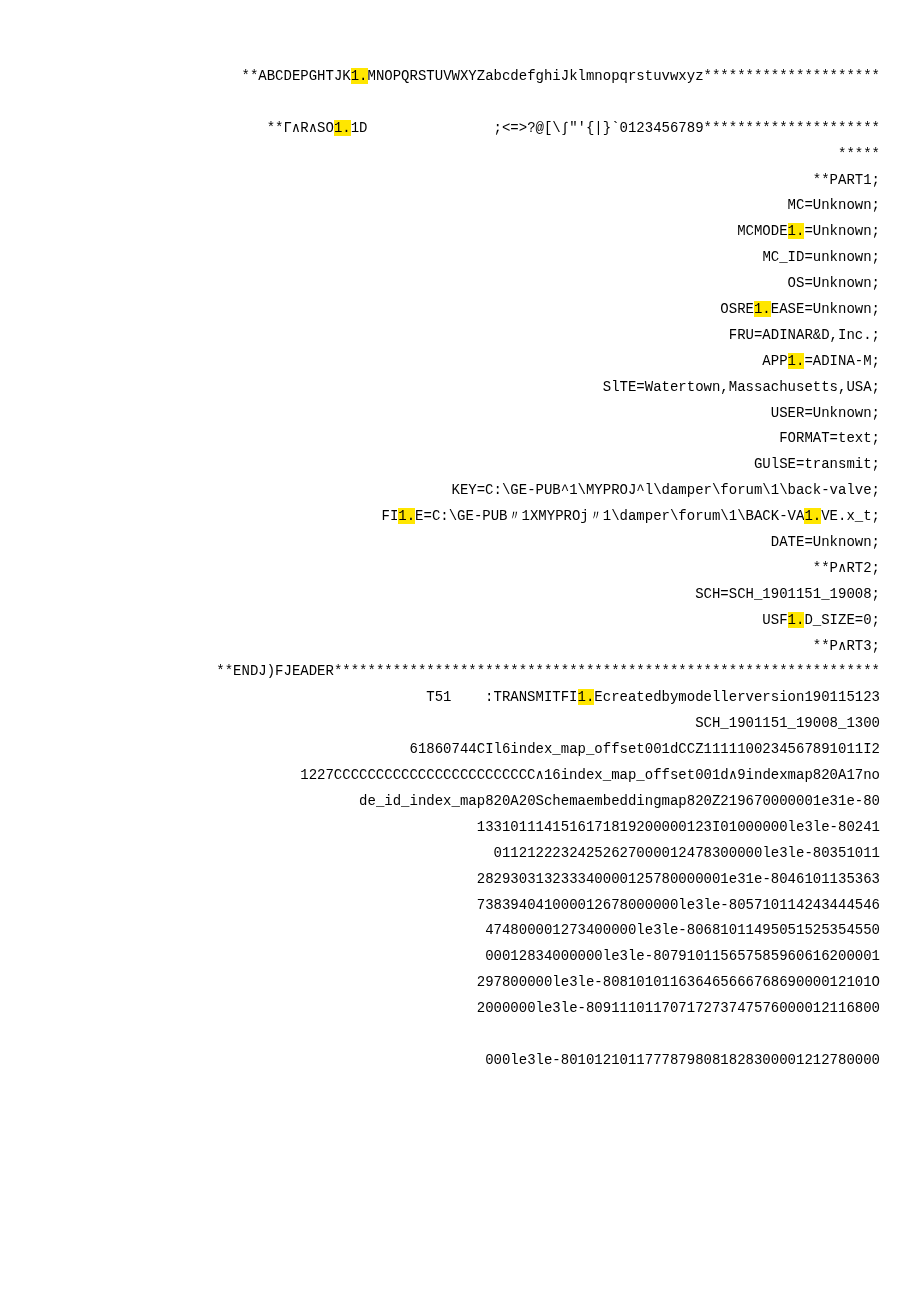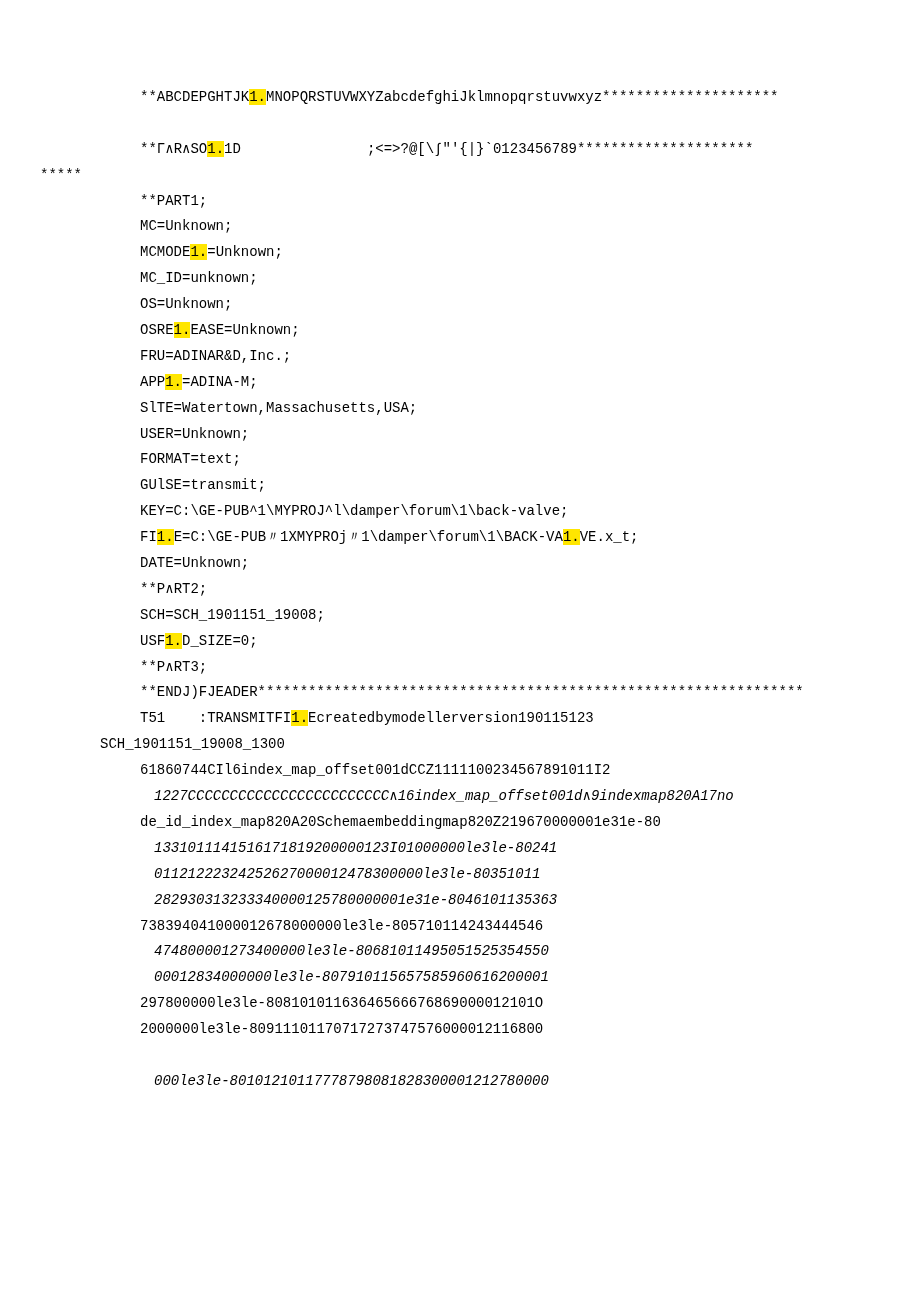--- a/index.html
+++ b/index.html
@@ -6,27 +6,28 @@
     margin: 0;
     padding: 0;
     background: #ffffff;
     font-family: "Courier New", "SimSun", monospace;
     font-size: 14px;
     line-height: 1.85;
     color: #000000;
     width: 920px;
   }
   .page {
-    padding: 85px 40px 40px 40px;
+    padding: 64px 40px 40px 40px;
     white-space: pre-wrap;
     word-break: break-all;
+    text-align: right;
   }
   .indent1 { padding-left: 100px; display: block; }
   .indent0 { padding-left: 60px;  display: block; }
-  .indent2 { padding-left: 114px; display: block; font-style: italic; }
+  .indent2 { padding-left: 114px; display: block; }
   .noindent { padding-left: 0; display: block; }
   mark {
     background-color: #ffe600;
     padding: 0;
     color: #000000;
   }
   .blank { height: 1.85em; }
 </style>
 </head>
 <body>

